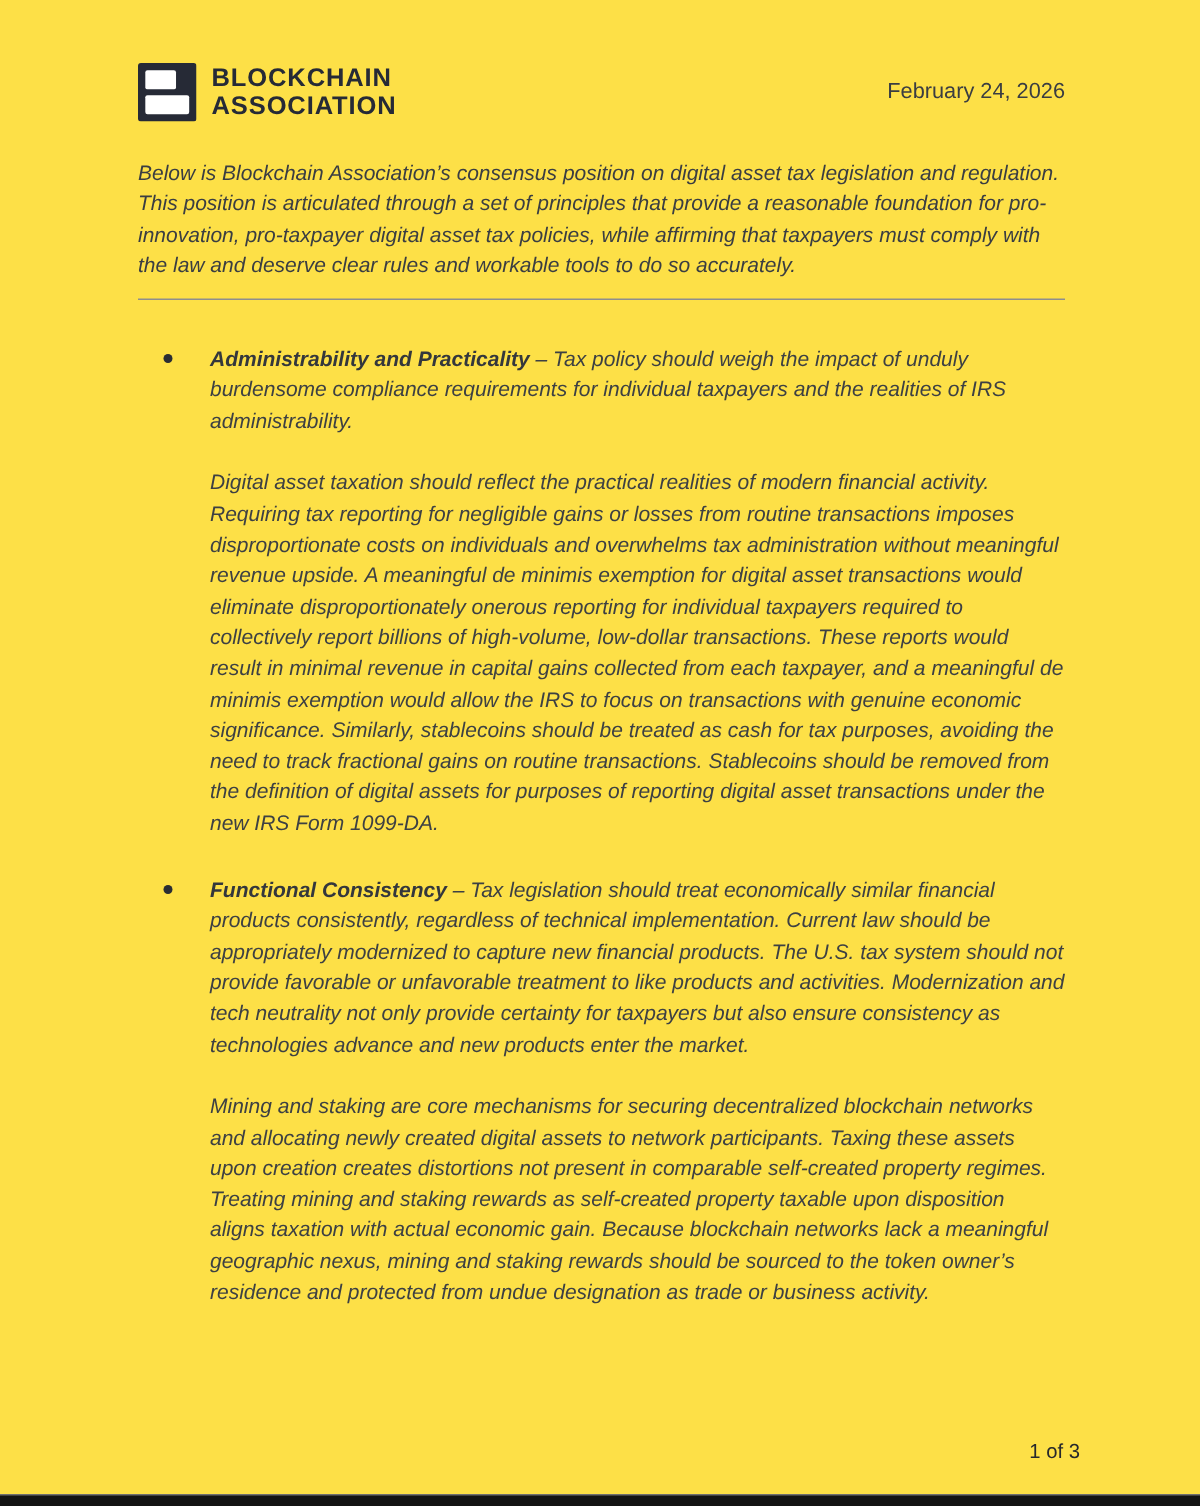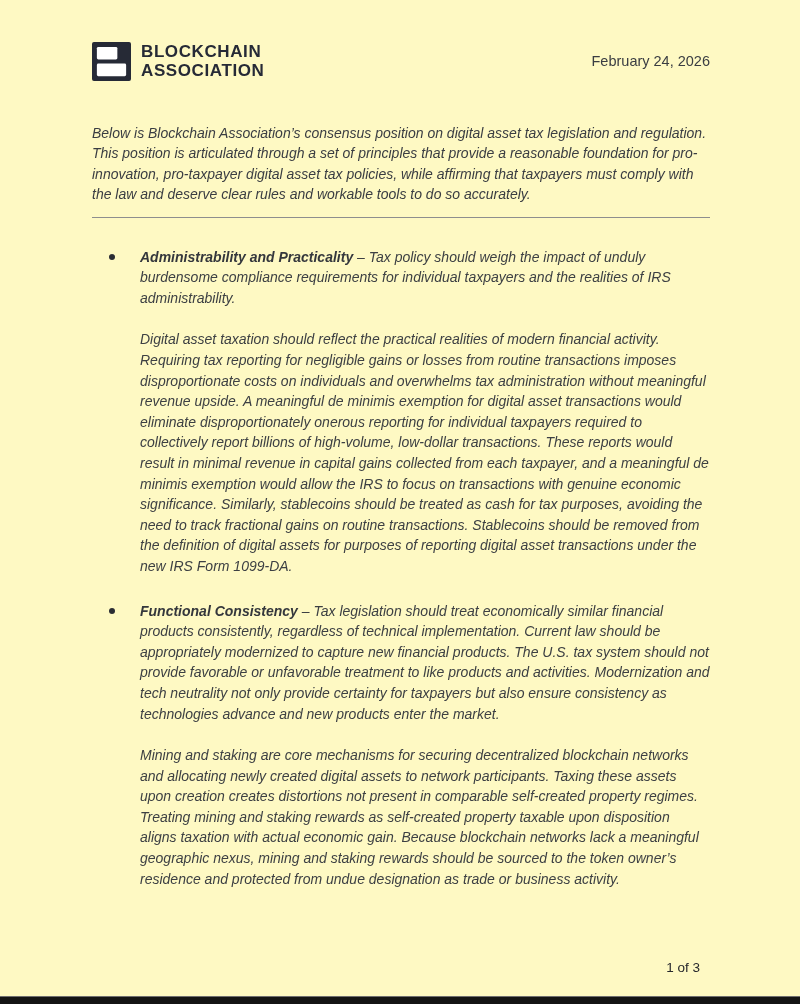--- a/index.html
+++ b/index.html
@@ -1,21 +1,21 @@
 <!DOCTYPE html>
 <html><head>
 <meta charset="utf-8">
 <style>
   * { margin: 0; padding: 0; box-sizing: border-box; }
   html, body { background: #ffffff; }
   .page {
     position: relative;
     width: 800px;
     height: 1004px;
-    background: #fef9c3;
+    background: #fde047;
     font-family: "Liberation Sans", "DejaVu Sans", sans-serif;
     color: #3d4043;
     overflow: hidden;
   }
   .content {
     padding: 42px 90px 0 92px;
   }
   
   .header {
     display: flex;
@@ -43,21 +43,21 @@
   
   .title {
     margin-top: 31px;
     text-align: center;
     font-size: 14px;
     font-weight: bold;
     color: #1f1ff0;
   }
   
   .intro {
-    margin-top: 42px;
+    margin-top: 24px;
     font-style: italic;
     font-size: 14px;
     line-height: 20.4px;
     color: #3a3d42;
   }
   .divider {
     margin-top: 12px;
     border: none;
     border-top: 1.5px solid #8e8e8e;
     height: 0;
@@ -78,21 +78,21 @@
     width: 6px;
     height: 6px;
     border-radius: 50%;
     background: #2a2d33;
   }
   .principle-heading { font-weight: bold; color: #34373c; }
   .principle-body { margin-top: 21px; }
   
   .page-number {
     position: absolute;
-    right: 100px;
+    right: 80px;
     top: 960px;
     font-size: 13.5px;
     color: #26282c;
   }
   .boundary-bar {
     position: absolute;
     left: 0;
     bottom: 0;
     width: 800px;
     height: 8px;

